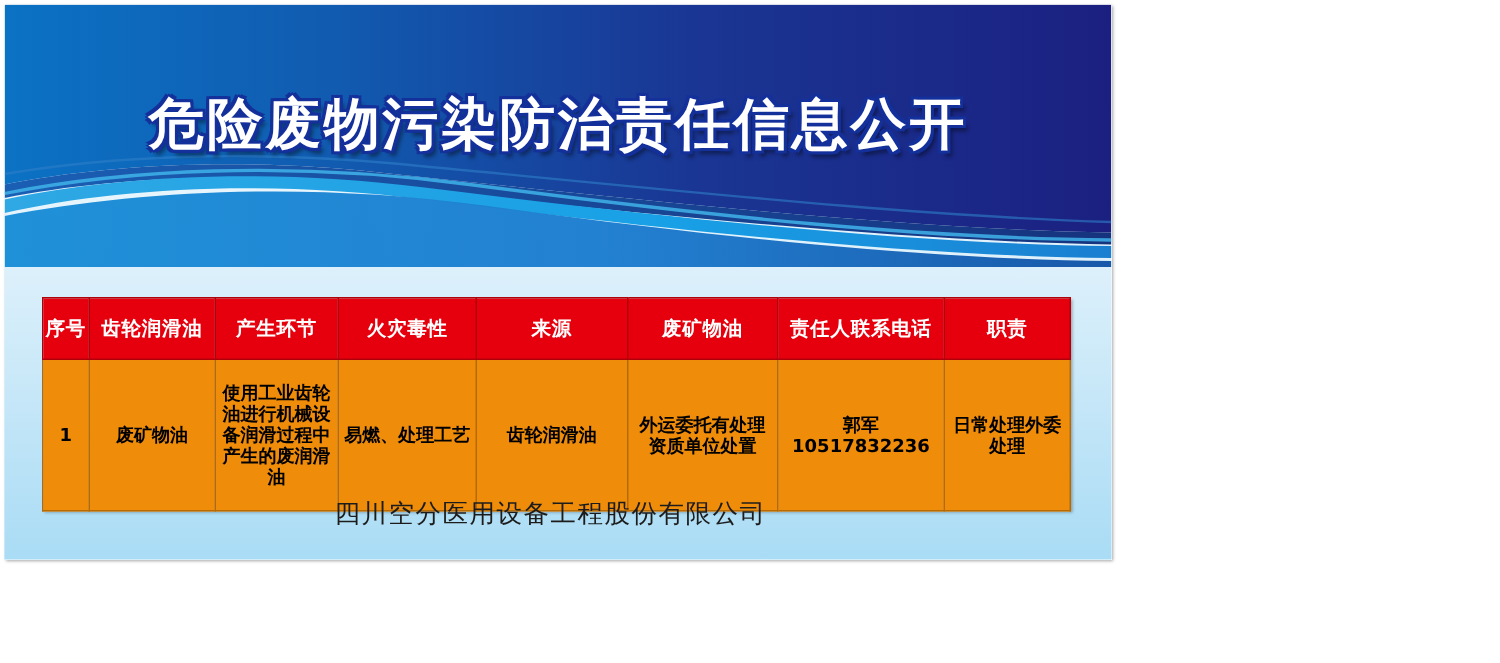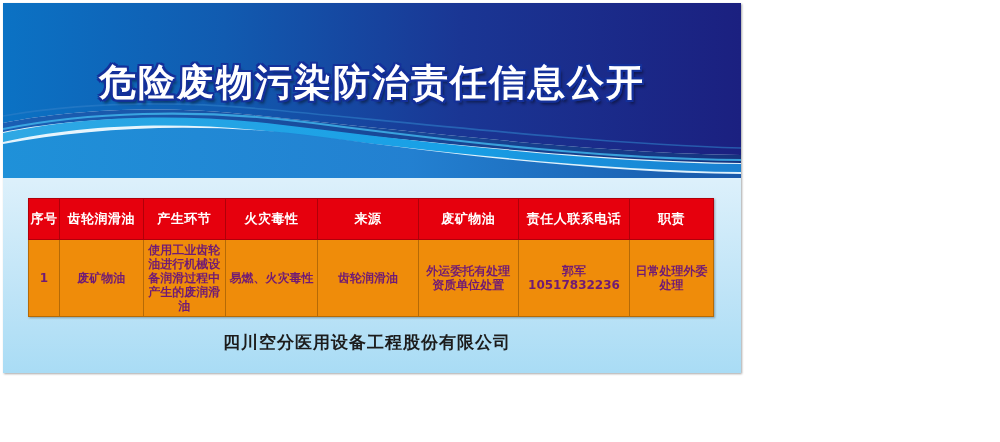--- a/index.html
+++ b/index.html
@@ -88,26 +88,26 @@
     color: #ffffff;
     font-size: 13px;
     font-weight: bold;
     height: 36px;
     padding: 2px 1px;
     border-color: #b00009;
     letter-spacing: 0.5px;
   }
   #info-table tbody td {
     background: #ef8c0a;
-    color: #701a75;
+    color: #000000;
     font-size: 12px;
     font-weight: bold;
     line-height: 14px;
     height: 68px;
-    padding: 3px 2px;
+    padding: 15px 2px;
     border-color: #b56a06;
   }
   .col-seq      { width: 30px; }
   .col-cat      { width: 82px; }
   .col-stage    { width: 80px; }
   .col-prop     { width: 90px; }
   .col-source   { width: 98px; }
   .col-process  { width: 98px; }
   .col-contact  { width: 108px; }
   .col-duty     { width: 82px; }
@@ -119,21 +119,21 @@
   
   #company-name {
     position: absolute;
     left: 0;
     top: 328px;
     width: 738px;
     text-align: center;
     padding-right: 10px;
     box-sizing: border-box;
     font-size: 17px;
-    font-weight: bold;
+    font-weight: normal;
     color: #1c1c1c;
     letter-spacing: 1px;
     font-family: "DejaVu Sans", "Liberation Sans", sans-serif;
   }
 </style>
 </head>
 <body>
 
 <div id="poster">
 
@@ -201,21 +201,21 @@
         <th>废矿物油</th>
         <th>责任人联系电话</th>
         <th>职责</th>
       </tr>
     </thead>
     <tbody>
       <tr>
         <td>1</td>
         <td>废矿物油</td>
         <td class="narrow-wrap">使用工业齿轮油进行机械设备润滑过程中产生的废润滑油</td>
-        <td>易燃、火灾毒性</td>
+        <td>易燃、处理工艺</td>
         <td>齿轮润滑油</td>
         <td>外运委托有处理资质单位处置</td>
         <td>
           <span class="contact-name">郭军</span>
           <span class="contact-phone">10517832236</span>
         </td>
         <td>日常处理外委处理</td>
       </tr>
     </tbody>
   </table>

